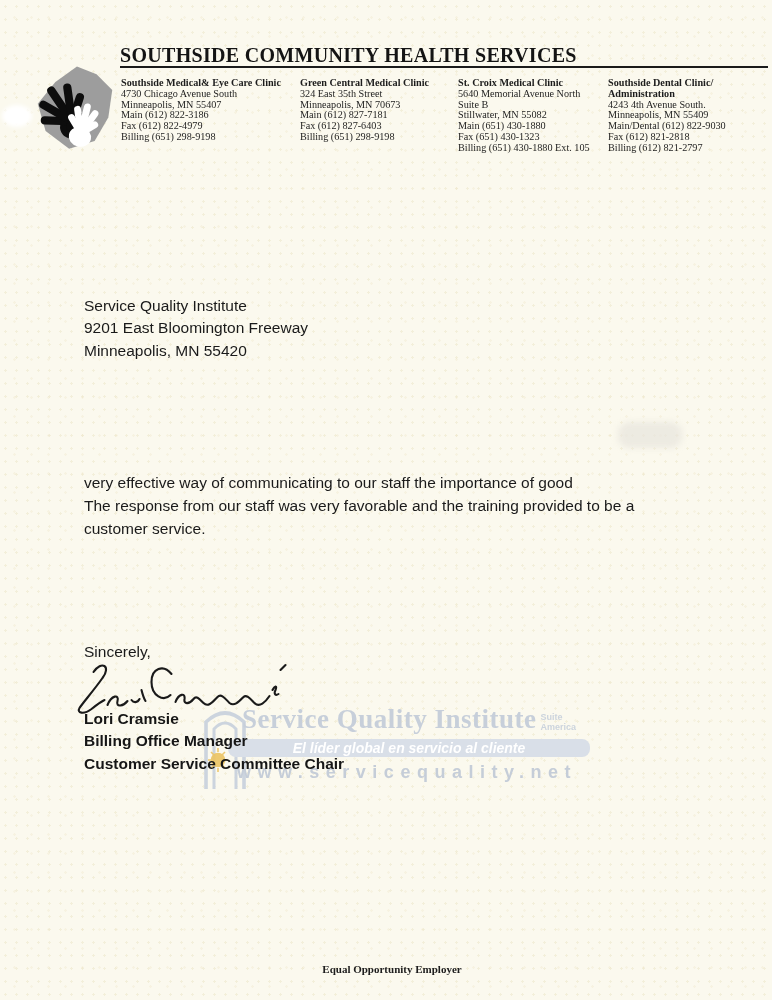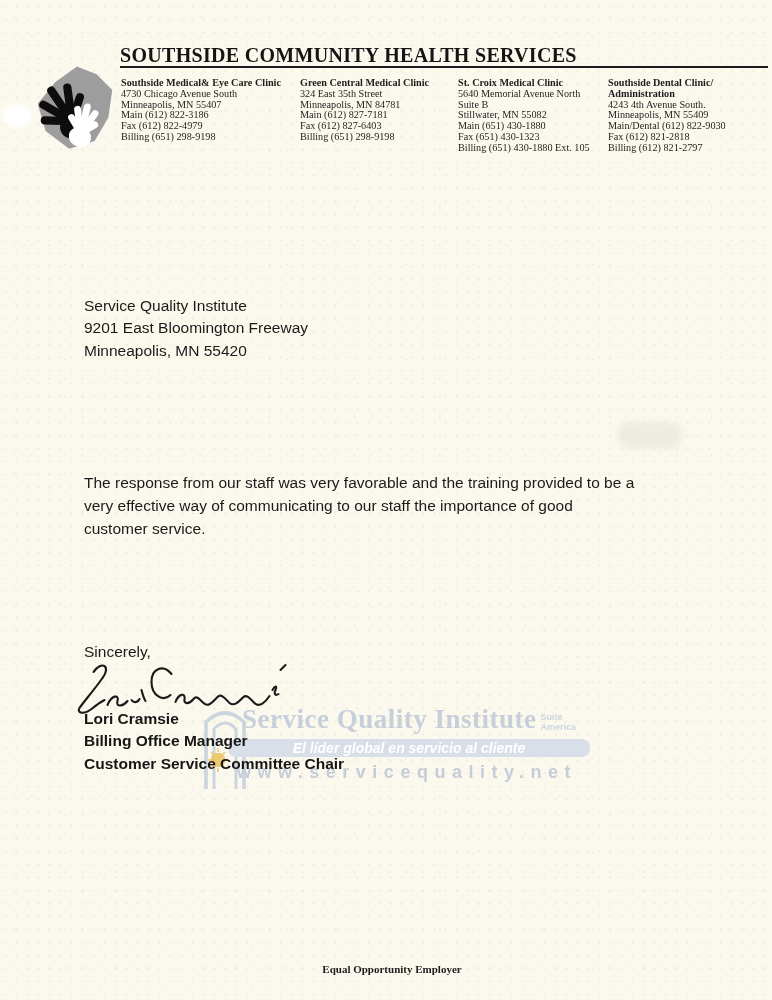--- a/index.html
+++ b/index.html
@@ -97,21 +97,21 @@
     <div>4730 Chicago Avenue South</div>
     <div>Minneapolis, MN 55407</div>
     <div>Main (612) 822-3186</div>
     <div>Fax (612) 822-4979</div>
     <div>Billing (651) 298-9198</div>
   </div>
 
   <div class="abs serif clinic clinic-2">
     <div class="hd">Green Central Medical Clinic</div>
     <div>324 East 35th Street</div>
-    <div>Minneapolis, MN 84781</div>
+    <div>Minneapolis, MN 70673</div>
     <div>Main (612) 827-7181</div>
     <div>Fax (612) 827-6403</div>
     <div>Billing (651) 298-9198</div>
   </div>
 
   <div class="abs serif clinic clinic-3">
     <div class="hd">St. Croix Medical Clinic</div>
     <div>5640 Memorial Avenue North</div>
     <div>Suite B</div>
     <div>Stillwater, MN 55082</div>
@@ -163,22 +163,22 @@
     <div class="bodyline">Service Quality Institute</div>
     <div class="bodyline">9201 East Bloomington Freeway</div>
     <div class="bodyline">Minneapolis, MN 55420</div>
   </div>
 
   <div class="abs sans para para-1">
   </div>
   <div class="abs smudge"></div>
 
   <div class="abs sans para para-2">
+    <div class="bodyline">very effective way of communicating to our staff the importance of good</div>
     <div class="bodyline">The response from our staff was very favorable and the training provided to be a</div>
-    <div class="bodyline">very effective way of communicating to our staff the importance of good</div>
     <div class="bodyline">customer service.</div>
   </div>
 
 
   <div class="abs sans salutation">Sincerely,</div>
 
   <div class="abs signature">
     <svg width="218" height="58" viewBox="0 0 215 58" aria-hidden="true">
       <g fill="none" stroke="#1a1a1a" stroke-width="2.1" stroke-linecap="round">
         <path d="M18,14 C26,2 36,8 27,20 C17,34 8,44 4,50 C1,55 8,57 16,51 C21,47 25,44 29,42"></path>

